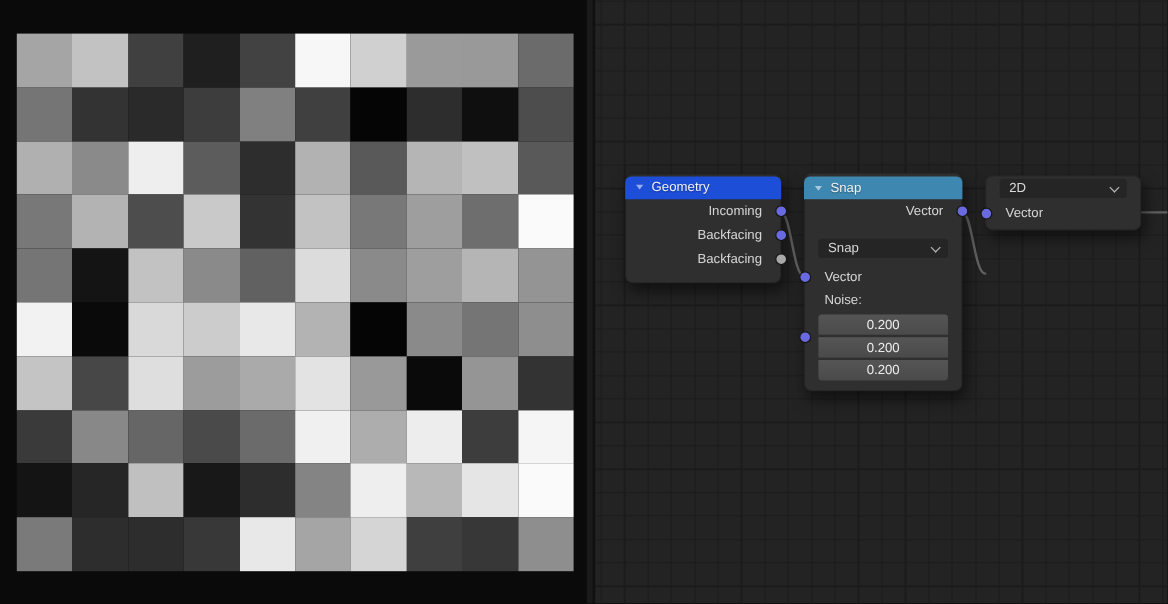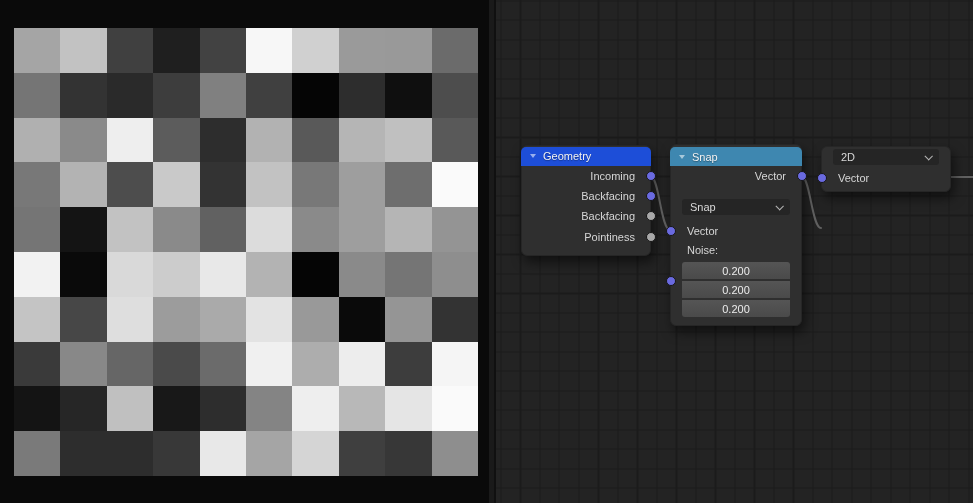--- a/index.html
+++ b/index.html
@@ -206,24 +206,20 @@
         <span class="socket on-right" style="background: rgb(106, 106, 224);"></span>
       </div>
       <div class="sock-row out">
         <span>Backfacing</span>
         <span class="socket on-right" style="background: rgb(106, 106, 224);"></span>
       </div>
       <div class="sock-row out">
         <span>Backfacing</span>
         <span class="socket on-right" style="background: rgb(168, 168, 168);"></span>
       </div>
-      <div class="sock-row out">
-        <span>Pointiness</span>
-        <span class="socket on-right" style="background: rgb(168, 168, 168);"></span>
-      </div>
     </div>
 </div>
 
 <div class="node" id="node-snap">
   <div class="node-header" style="background: rgb(62, 135, 176);">
     <span class="collapse-tri"></span>
     <span>Snap</span>
   </div>
   <div class="sock-row out out-row">
     <span>Vector</span>

